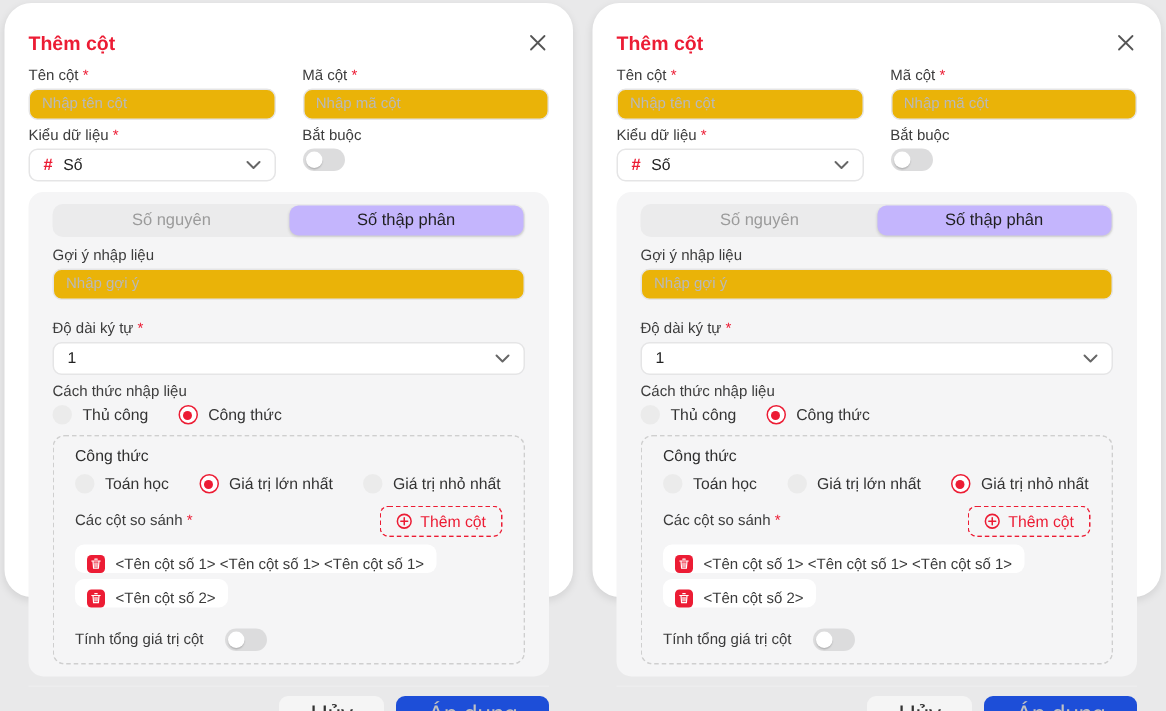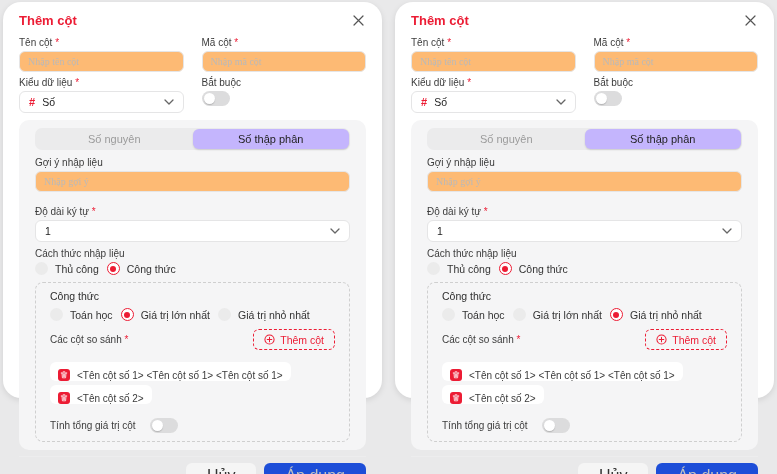--- a/index.html
+++ b/index.html
@@ -1,46 +1,46 @@
 <!DOCTYPE html>
 <html><head>
 <meta charset="utf-8">
 <style>
   :root{ --red:#ec1c34; --border:#e5e5e6; --panel:#f5f5f6; --txt:#3c3c3c; --ph:#b9b9b9; }
   *{box-sizing:border-box}
   html,body{margin:0;padding:0}
   body{width:777px;height:474px;background:#e9e9ea;font-family:"Liberation Sans","DejaVu Sans",sans-serif;overflow:hidden}
   .wrap{display:flex;gap:13px;padding:2px 3px}
-  .modal{width:379px;height:396px;background:#fff;border-radius:18px;box-shadow:0 2px 6px rgba(0,0,0,.10);padding:10px 16px;display:flex;flex-direction:column}
+  .modal{width:379px;height:396px;background:#fff;border-radius:18px;box-shadow:0 2px 6px rgba(0,0,0,.10);padding:18px 16px;display:flex;flex-direction:column}
   .hdr{display:flex;justify-content:space-between;align-items:center;margin-bottom:9px}
   .title{color:var(--red);font-weight:bold;font-size:13px}
   .close{width:16px;height:16px;display:flex;align-items:center;justify-content:center;cursor:pointer}
   .grid2{display:grid;grid-template-columns:1fr 1fr;column-gap:18px;margin-bottom:5px}
   .lbl{font-size:10px;color:var(--txt);margin-bottom:3px;display:block}
   .req::after{content:" *";color:var(--red)}
-  .inp{height:21px;border:1px solid var(--border);border-radius:6px;padding:0 8px;font-size:10px;color:#333;width:100%;font-family:Liberation Serif, serif;background:#fdba74;outline:none}
+  .inp{height:21px;border:1px solid var(--border);border-radius:6px;padding:0 8px;font-size:10px;color:#333;width:100%;font-family:Liberation Sans, sans-serif;background:#eab308;outline:none}
   .inp::placeholder{color:var(--ph)}
   .select{height:22px;border:1px solid var(--border);border-radius:6px;display:flex;align-items:center;padding:0 9px;font-size:10.5px;color:#222;gap:7px;background:#fff;cursor:pointer}
   .select .grow{flex:1}
   .hash{color:var(--red);font-weight:bold;font-size:11px}
   .toggle{width:28px;height:15px;border-radius:8px;background:#dcdcdd;position:relative;cursor:pointer;display:inline-block}
   .toggle::after{content:"";position:absolute;left:2px;top:2px;width:11px;height:11px;background:#fff;border-radius:50%;box-shadow:0 1px 1px rgba(0,0,0,.18)}
   .panel{background:var(--panel);border-radius:10px;padding:8px 16px;flex:1;margin-bottom:6px}
   .tabs{display:flex;background:#ebebec;border-radius:7px;padding:1px;height:22px;margin-bottom:7px}
   .tab{flex:1;display:flex;align-items:center;justify-content:center;font-size:11px;color:#9b9b9b;border-radius:6px;cursor:pointer}
   .tab.active{background:#c4b5fd;color:#1f1f1f;box-shadow:0 1px 2px rgba(0,0,0,.14)}
   .pgroup{margin-bottom:14px}
-  .radio-row{display:flex;gap:8px;align-items:center;margin-top:2px}
+  .radio-row{display:flex;gap:20px;align-items:center;margin-top:2px}
   .radio{display:flex;align-items:center;gap:7px;font-size:10.5px;color:#333;cursor:pointer}
   .rdot{width:13px;height:13px;border-radius:50%;background:#ebebeb;flex:0 0 auto;position:relative}
   .radio.checked .rdot{background:#fff;border:1.5px solid var(--red)}
   .radio.checked .rdot::after{content:"";position:absolute;left:50%;top:50%;transform:translate(-50%,-50%);width:6px;height:6px;border-radius:50%;background:var(--red)}
   .dashedbox{border:1px dashed #cfcfcf;border-radius:8px;padding:7px 14px 8px;margin-top:7px}
   .boxtitle{font-size:10.5px;color:#2d2d2d;margin-bottom:6px}
-  .cmp-row{display:flex;justify-content:space-between;align-items:center;margin:8px 0 12px}
+  .cmp-row{display:flex;justify-content:space-between;align-items:center;margin:8px 0 5px}
   .add-btn{border:1px dashed var(--red);color:var(--red);border-radius:6px;height:21px;display:flex;align-items:center;gap:5px;padding:0 10px;font-size:10.5px;background:transparent;cursor:pointer}
   .chip{display:flex;align-items:flex-end;gap:7px;background:#fff;border-radius:6px;height:19px;padding:0 8px;font-size:10px;color:#3a3a3a;width:max-content;margin-bottom:4px}
   .trash{width:12px;height:12px;background:var(--red);border-radius:3px;display:flex;align-items:center;justify-content:center;cursor:pointer;flex:0 0 auto}
   .tglrow{display:flex;align-items:center;gap:14px;font-size:10px;color:var(--txt);margin-top:14px}
   .footer{border-top:1px solid #ededee;padding-top:6px;display:flex;justify-content:flex-end;gap:8px;margin-top:auto}
   .btn{height:25px;border-radius:6px;font-size:16px;display:flex;align-items:center;justify-content:center;padding:0 21px;cursor:pointer;border:none;font-family:inherit}
   .btn.cancel{background:#f5f5f5;color:#333}
   .btn.apply{background:#1d4ed8;color:#c2c2c3}
 </style>
 </head>

